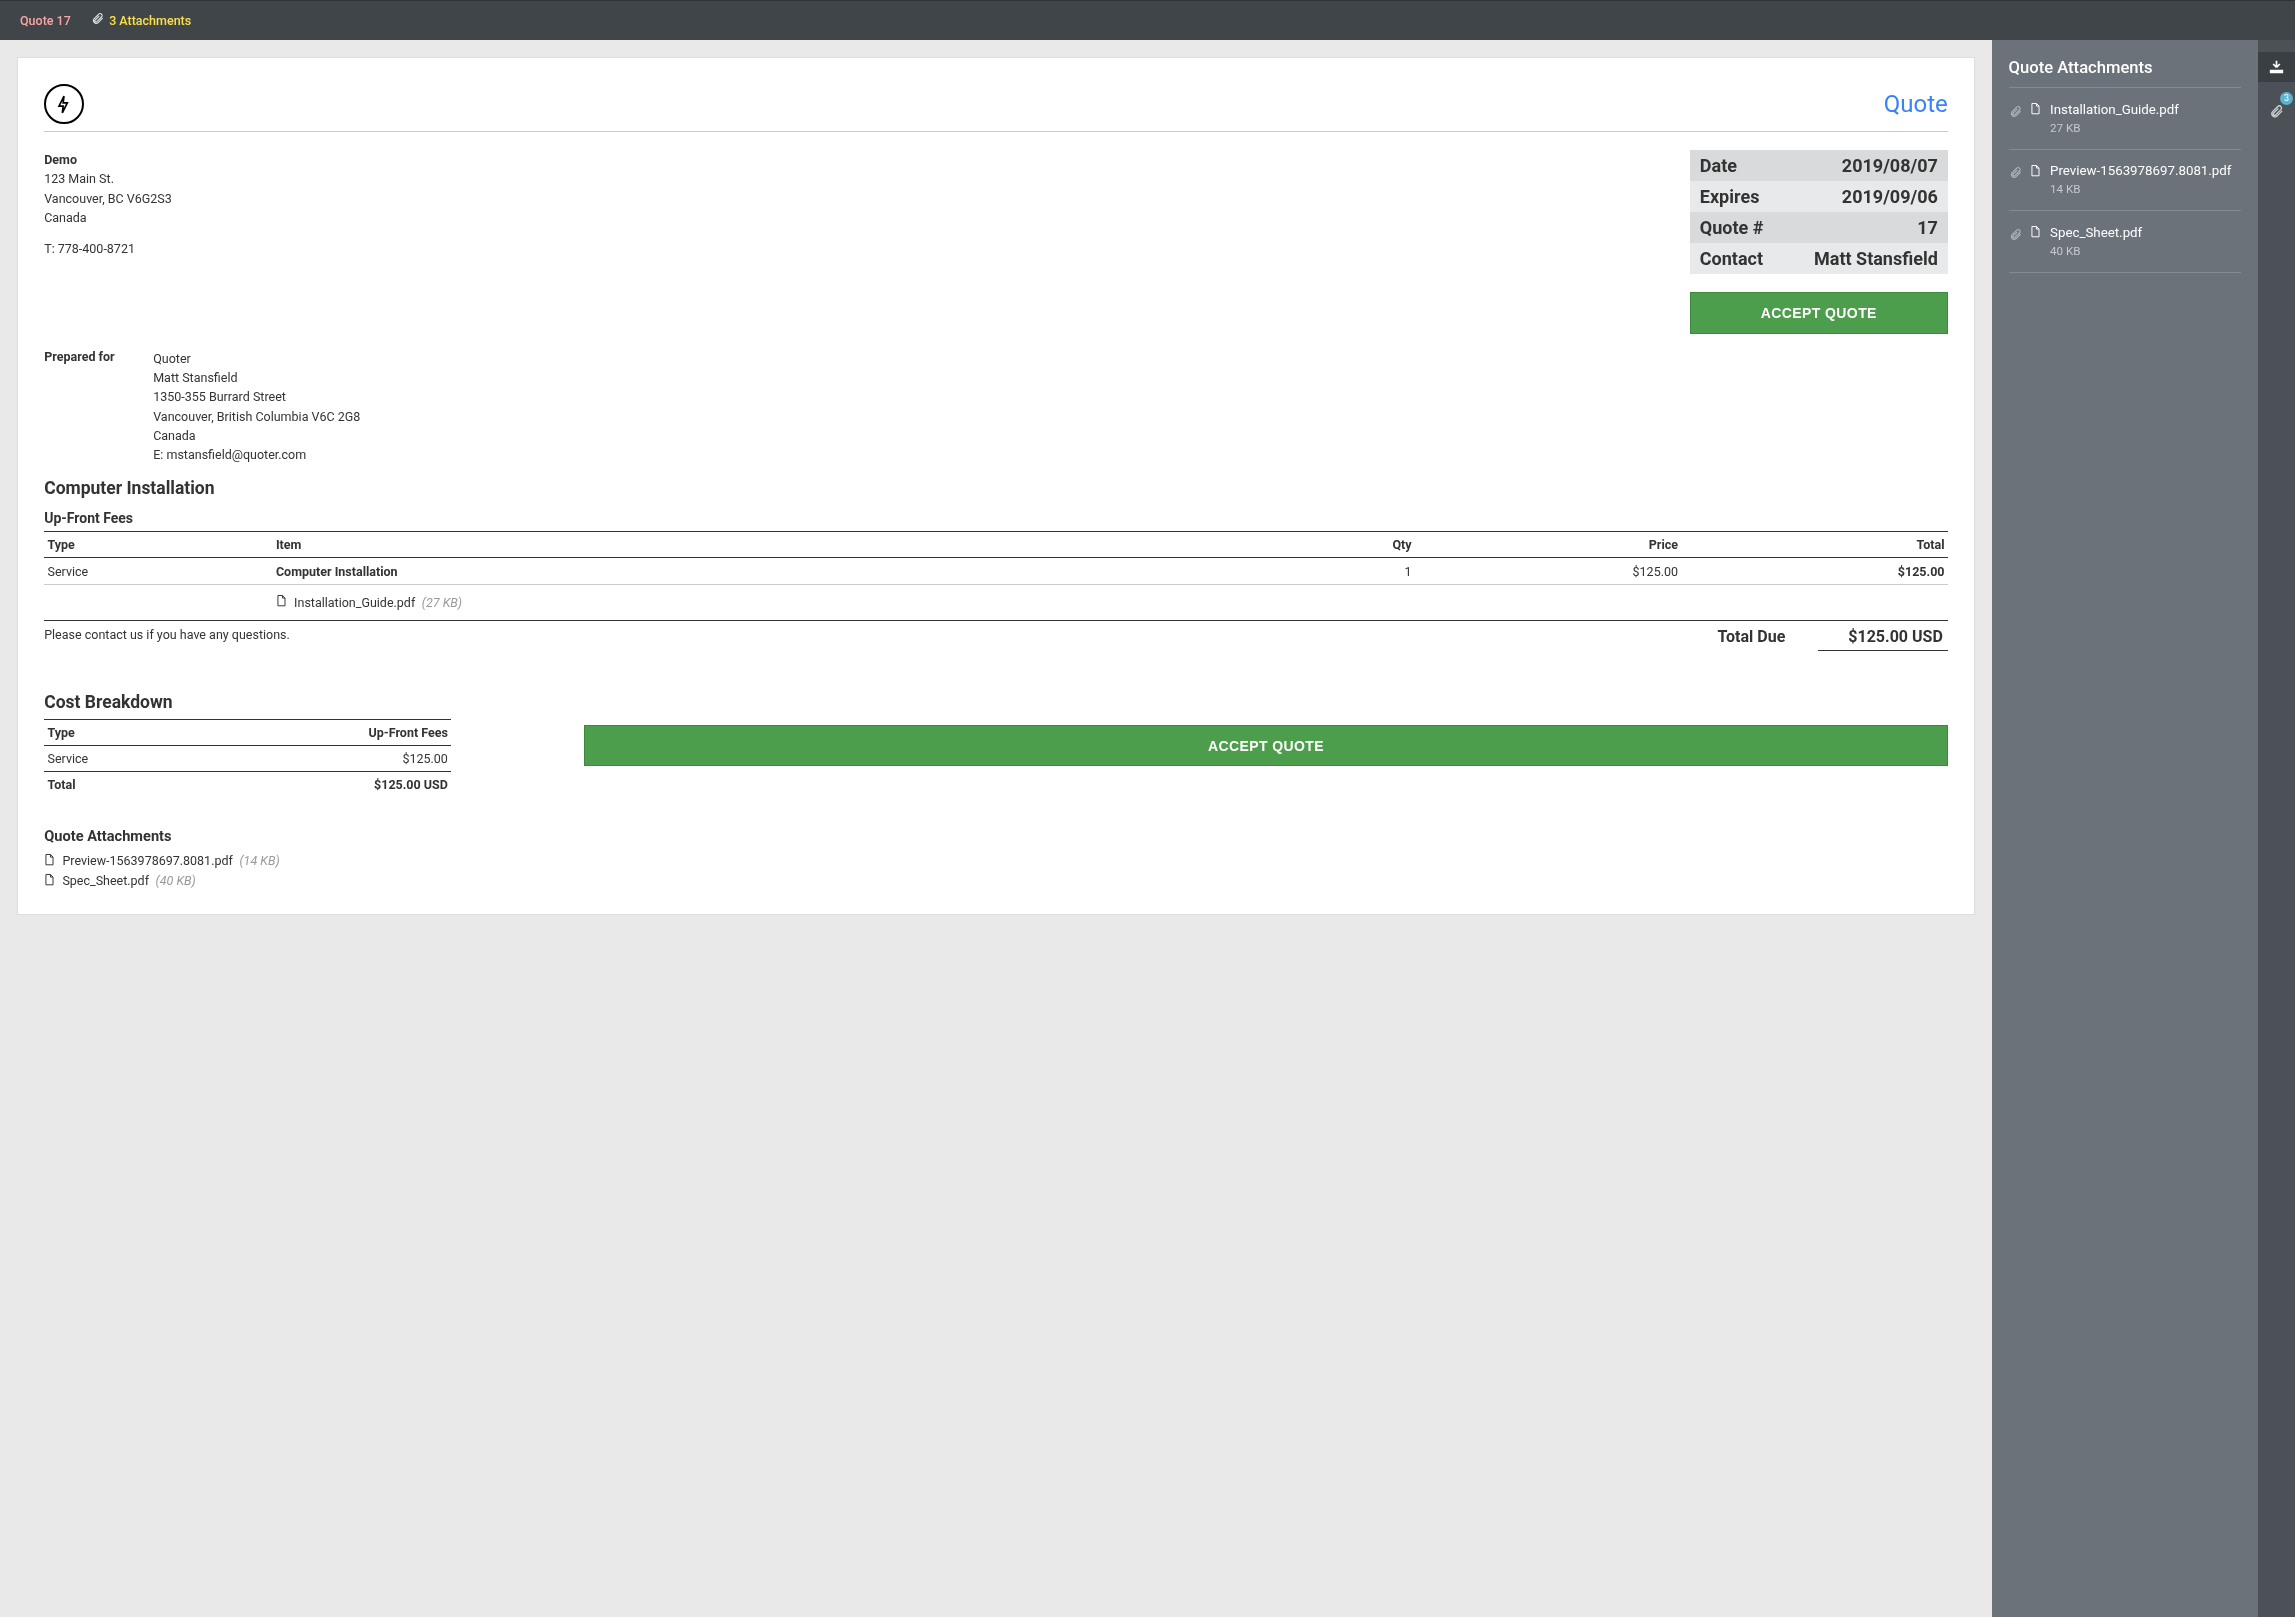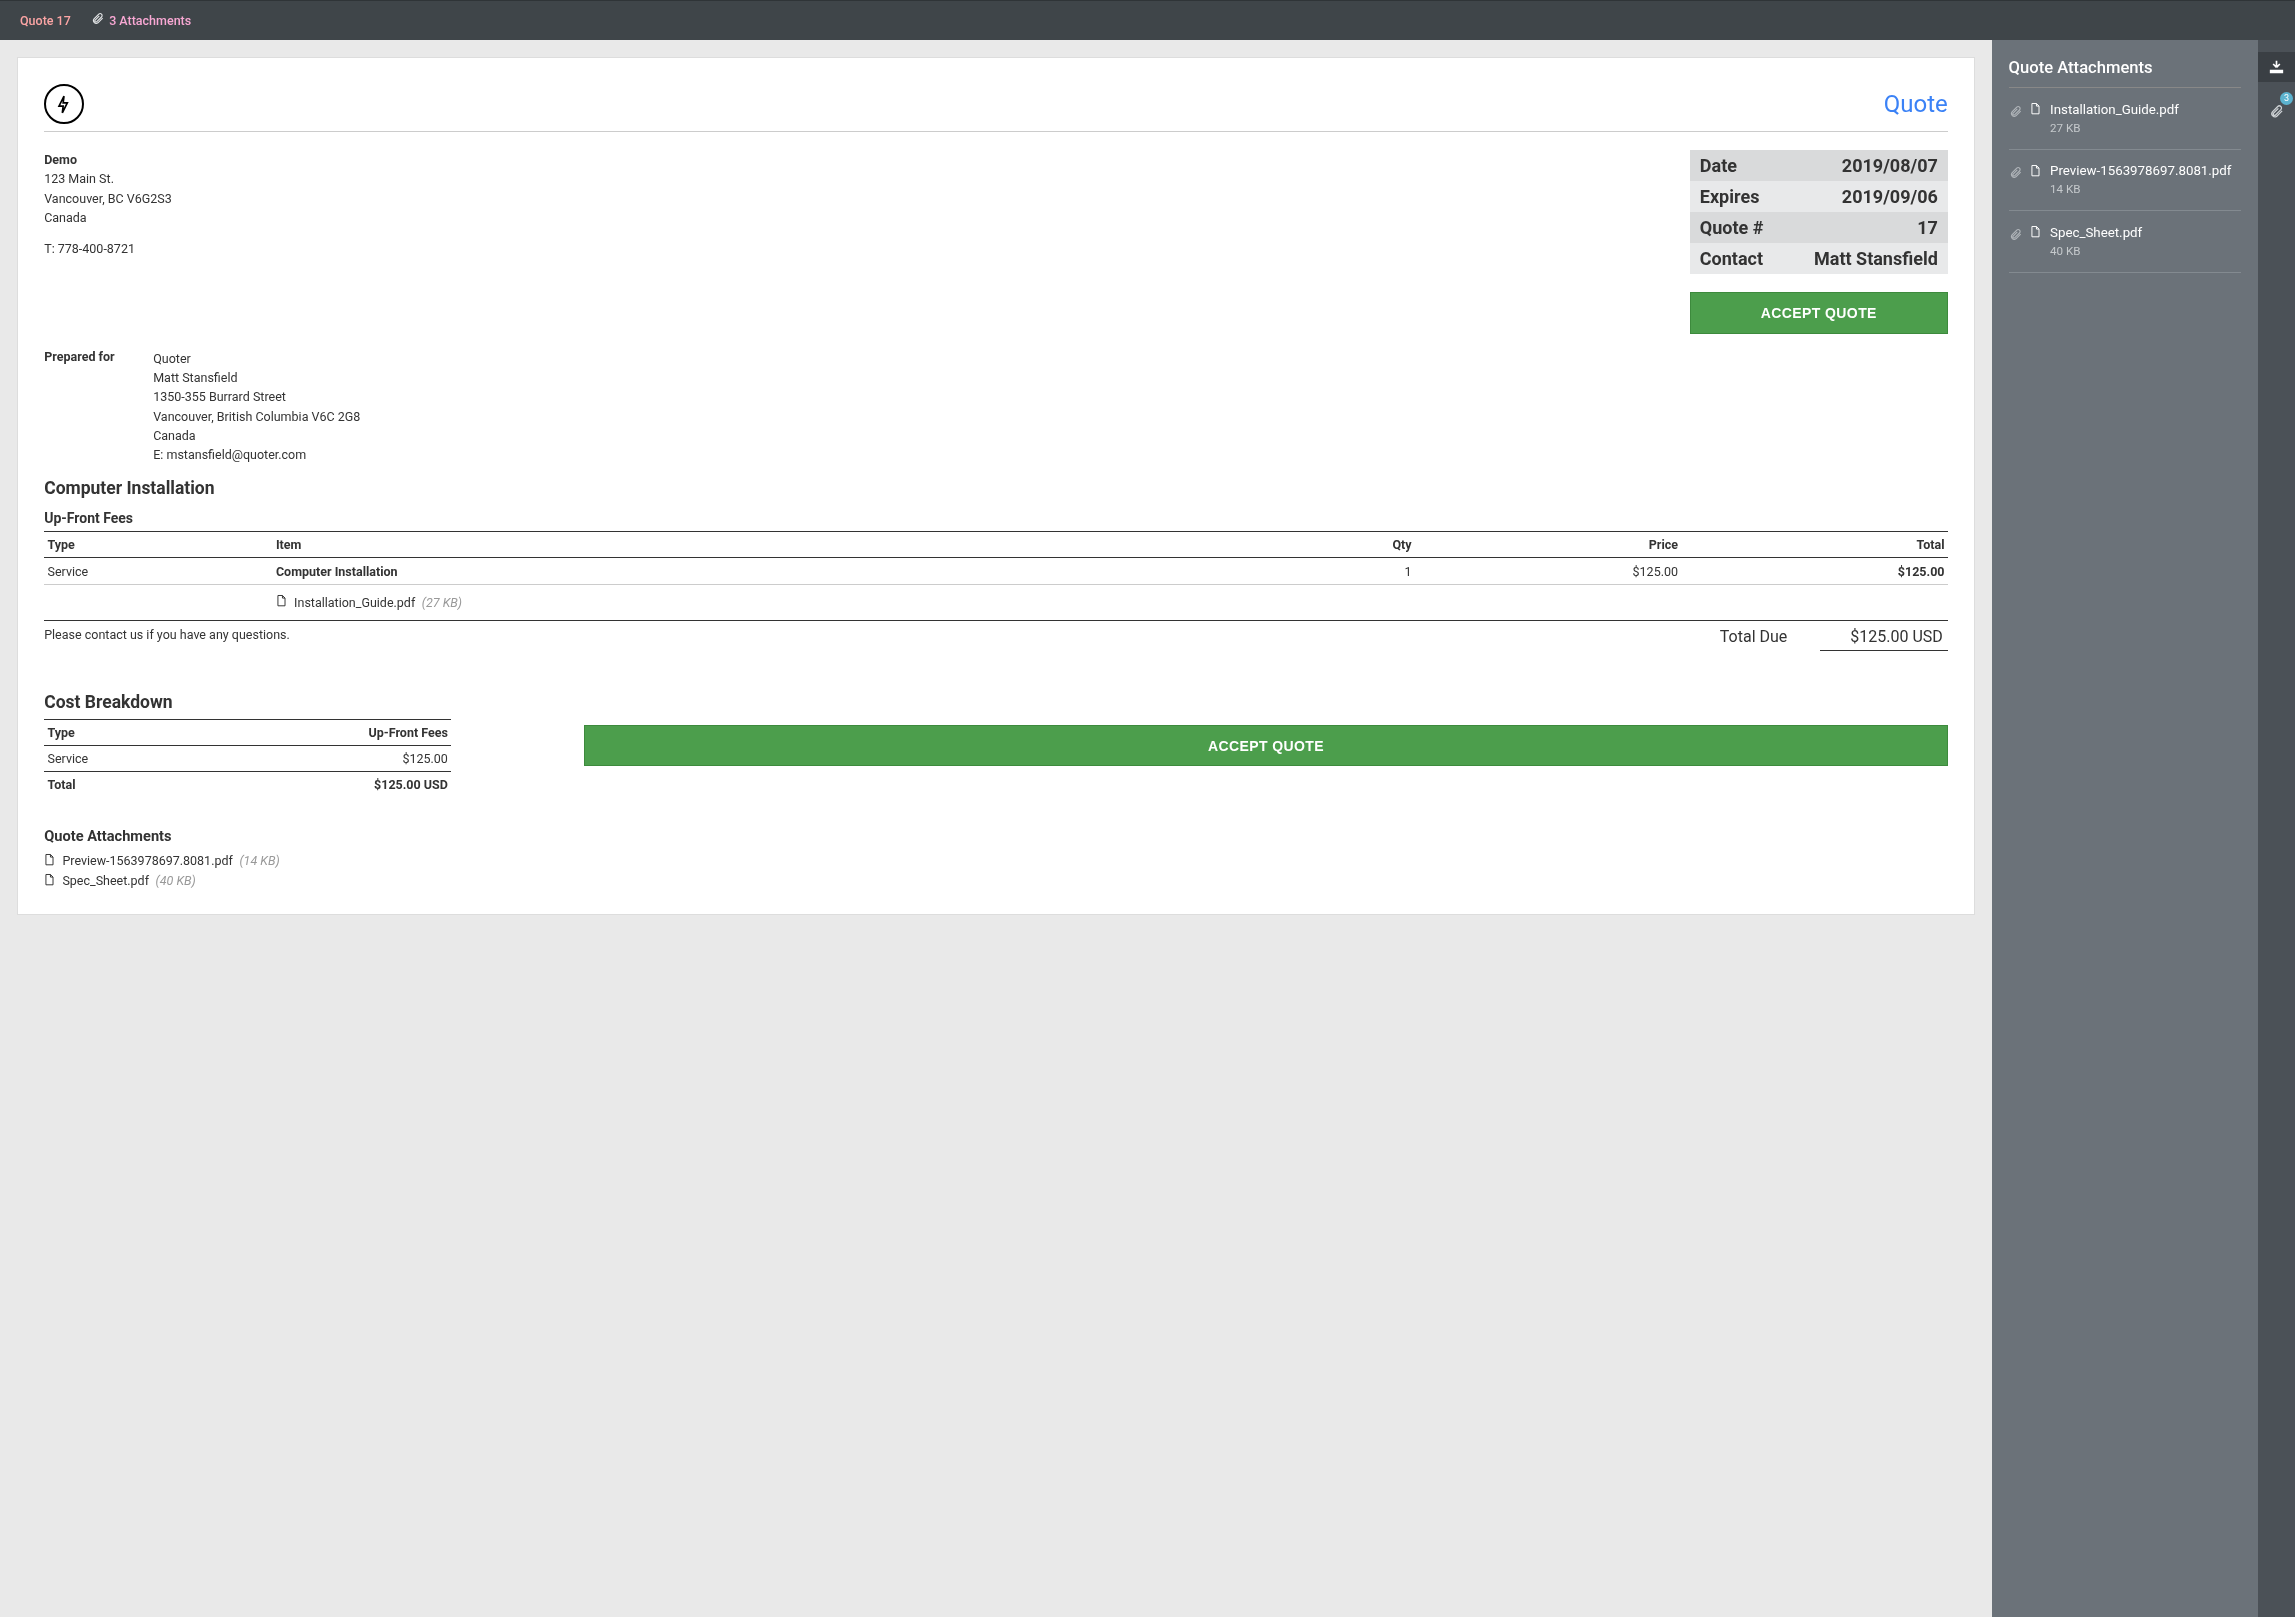--- a/index.html
+++ b/index.html
@@ -14,21 +14,21 @@
     background: #3f4549;
     height: 40px;
     display: flex;
     align-items: center;
     padding: 0 20px;
     gap: 20px;
     border-top: 1.7px solid #2f3437;
   }
   .topbar .title { color: #fca5a5; font-weight: 500; }
   .topbar .attach-link {
-    color: #f9a8d4; font-weight: 500;
+    color: #fde047; font-weight: 500;
     display: flex; align-items: center; gap: 5px; cursor: pointer;
   }
   .clip-icon svg { width: 13.3px; height: 13.3px; }
   
   .layout { display: flex; }
   .main-col { flex: 1; padding: 16.6px 16.6px 33px 16.6px; }
   .doc {
     background: #fff;
     padding: 26.6px 26.6px 23px 26.6px;
     border: 0.8px solid #ddd;
@@ -80,21 +80,21 @@
   }
   .inline-attach .fname { color: #333; }
   .inline-attach .size { color: #999; font-style: italic; }
   .file-icon svg { width: 11.6px; height: 13.3px; }
   .bottom-row {
     display: flex; justify-content: center; align-items: flex-start;
     margin-top: 6.6px;
   }
   .contact-note { flex: 1; }
   .total-due {
-    display: flex; gap: 33px; font-weight: 400; font-size: 16px;
+    display: flex; gap: 33px; font-weight: 700; font-size: 16px;
     padding-bottom: 3.3px;
   }
   .total-due .amt { border-bottom: 1.2px solid #333; padding: 0 5px 3.3px 30px; }
   .cost-block { display: flex; gap: 133px; margin-top: 38px; align-items: flex-start; }
   .cost-left { width: 407px; }
   table.cost {
     width: 100%; border-collapse: collapse; margin-top: 6.6px;
   }
   table.cost th { text-align: left; padding: 5px 3.3px; border-bottom: 0.8px solid #333; border-top: 0.8px solid #333; font-weight: 700; }
   table.cost th.r, table.cost td.r { text-align: right; }

